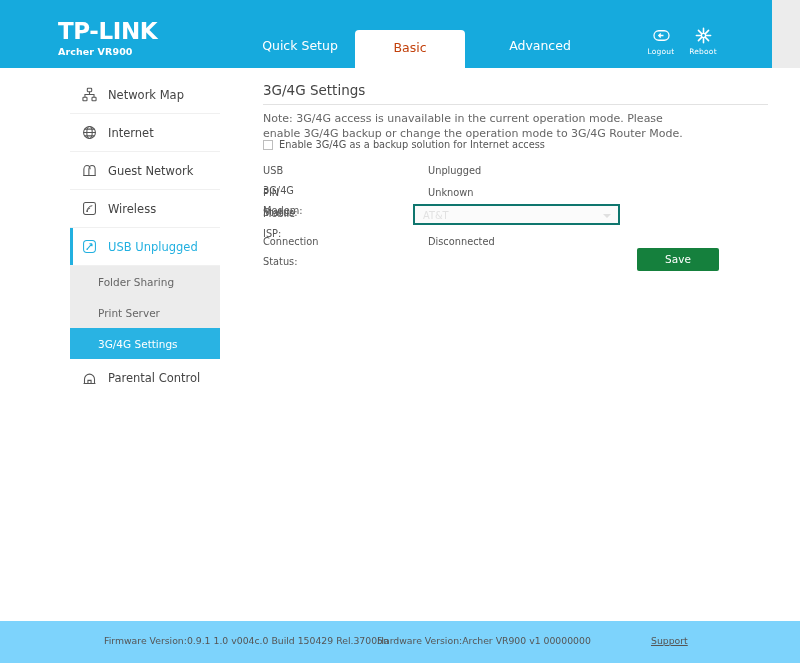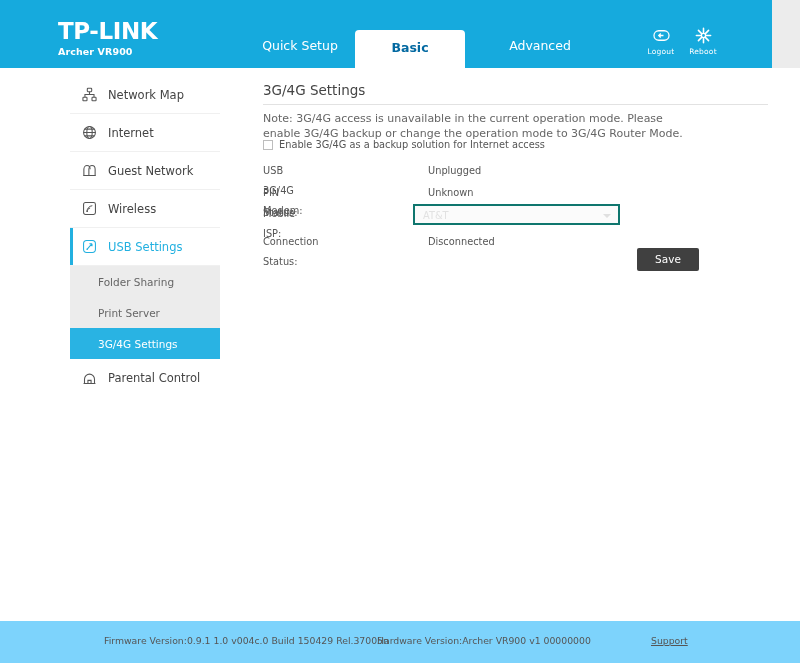--- a/index.html
+++ b/index.html
@@ -39,24 +39,23 @@
     font-size: 12.5px;
     color: #ffffff;
     text-align: center;
     line-height: 32px;
     cursor: pointer;
     white-space: nowrap;
   }
   .tab-quick { left: 0px;   width: 120px; }
   .tab-basic { left: 115px; width: 110px;
     background: #ffffff;
-    color: #0369a1;
+    color: #c2410c;
     border-radius: 4px 4px 0 0;
     line-height: 36px;
-    font-weight: bold;
   }
   .tab-adv   { left: 240px; width: 120px; }
 
   .hdr-icons { position: absolute; left: 640px; top: 26px; }
   .hdr-icon {
     position: absolute; top: 0;
     width: 42px; text-align: center; cursor: pointer;
   }
   .hdr-icon .glyph { display: block; height: 19px; }
   .hdr-icon .lbl {
@@ -173,22 +172,22 @@
   .select-arrow {
     position: absolute; right: 7px; top: 8px;
     width: 0; height: 0;
     border-left: 4px solid transparent;
     border-right: 4px solid transparent;
     border-top: 4px solid #e0e0e0;
   }
 
   .save-btn {
     position: absolute; left: 637px; top: 248px;
-    width: 62px; height: 23px;
-    background: #404040;
+    width: 82px; height: 23px;
+    background: #15803d;
     color: #ffffff;
     font-size: 10.5px;
     text-align: center; line-height: 23px;
     border: none; border-radius: 2px;
     cursor: pointer;
     font-family: "DejaVu Sans", "Liberation Sans", sans-serif;
   }
 
   
   .footer {
@@ -294,21 +293,21 @@
     </div>
 
     <div class="nav-item active">
       <span class="nicon">
         <svg width="15" height="15" viewBox="0 0 24 24" fill="none" stroke="currentColor" stroke-width="1.7">
           <rect x="2.5" y="2.5" width="19" height="19" rx="5"></rect>
           <path d="M8 16.5 L16 7.5 M16 7.5 H11.8 M16 7.5 V11.7"></path>
           <circle cx="8.2" cy="16.3" r="1.3" fill="currentColor" stroke="none"></circle>
         </svg>
       </span>
-      <span class="nlabel">USB Settings</span>
+      <span class="nlabel">USB Unplugged</span>
     </div>
 
     <div class="subnav">
       <div class="sub-item">Folder Sharing</div>
       <div class="sub-item">Print Server</div>
       <div class="sub-item active">3G/4G Settings</div>
     </div>
 
     <div class="nav-item">
       <span class="nicon">

